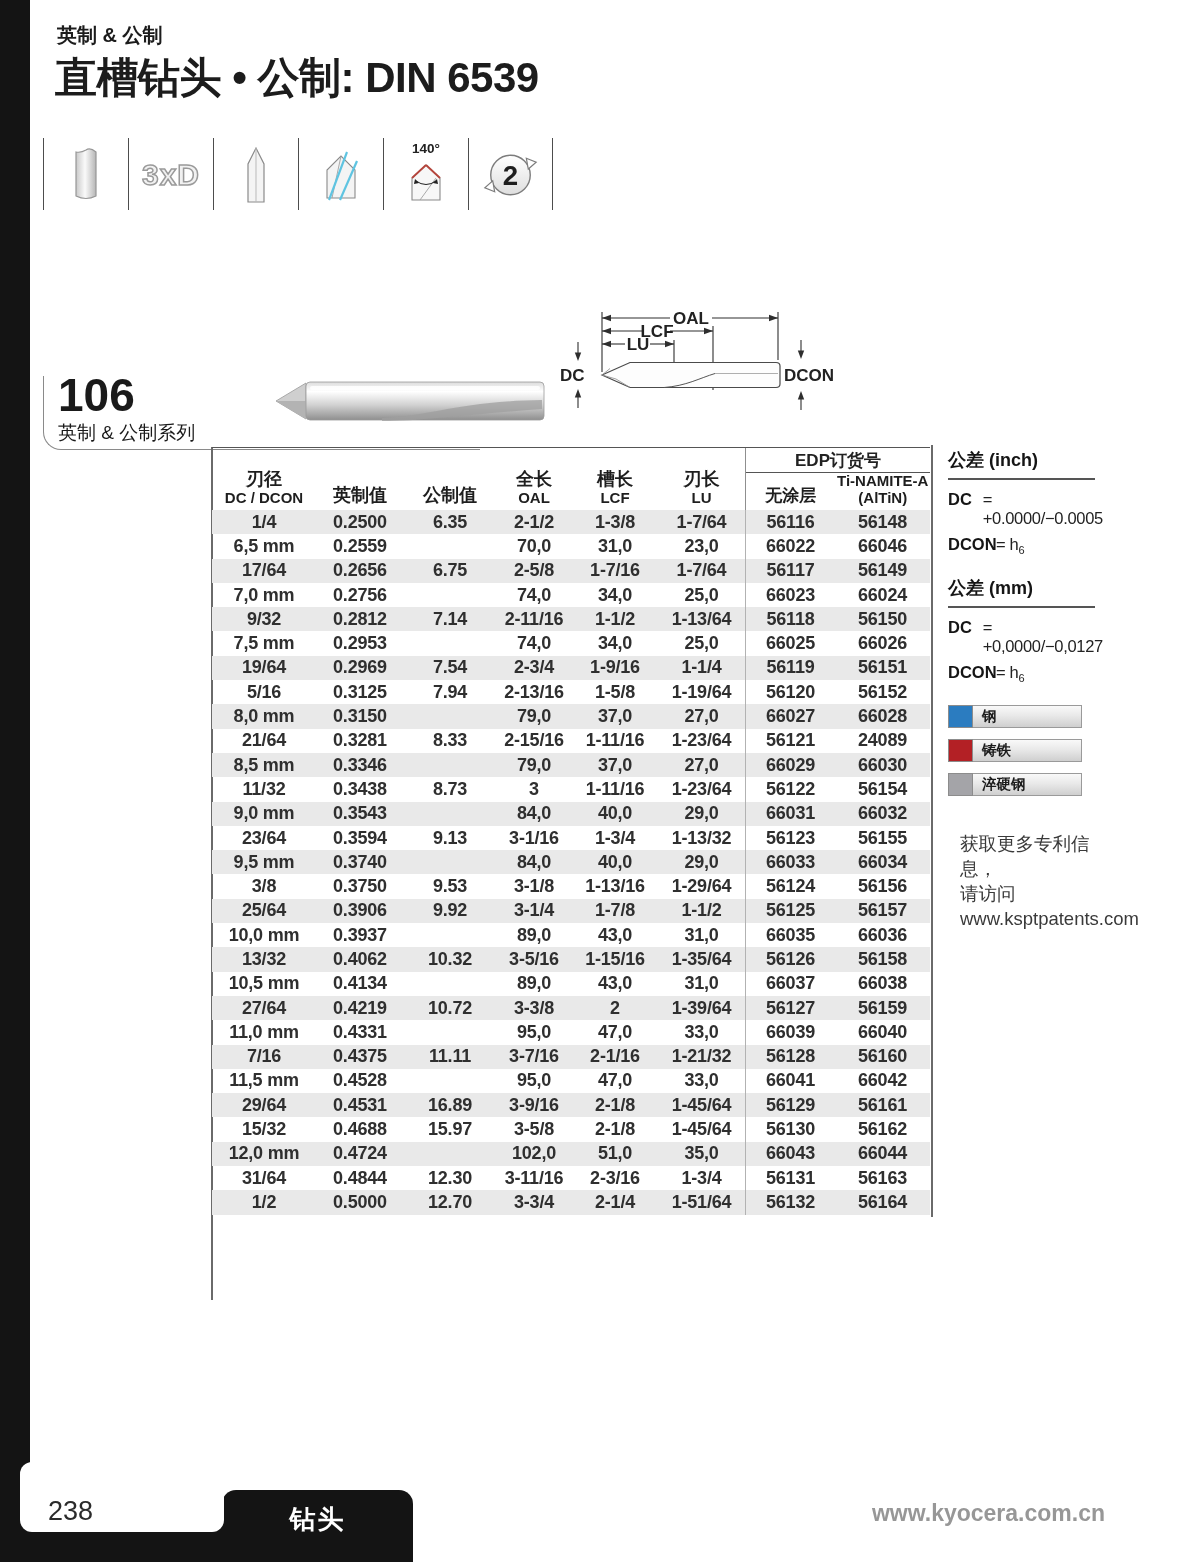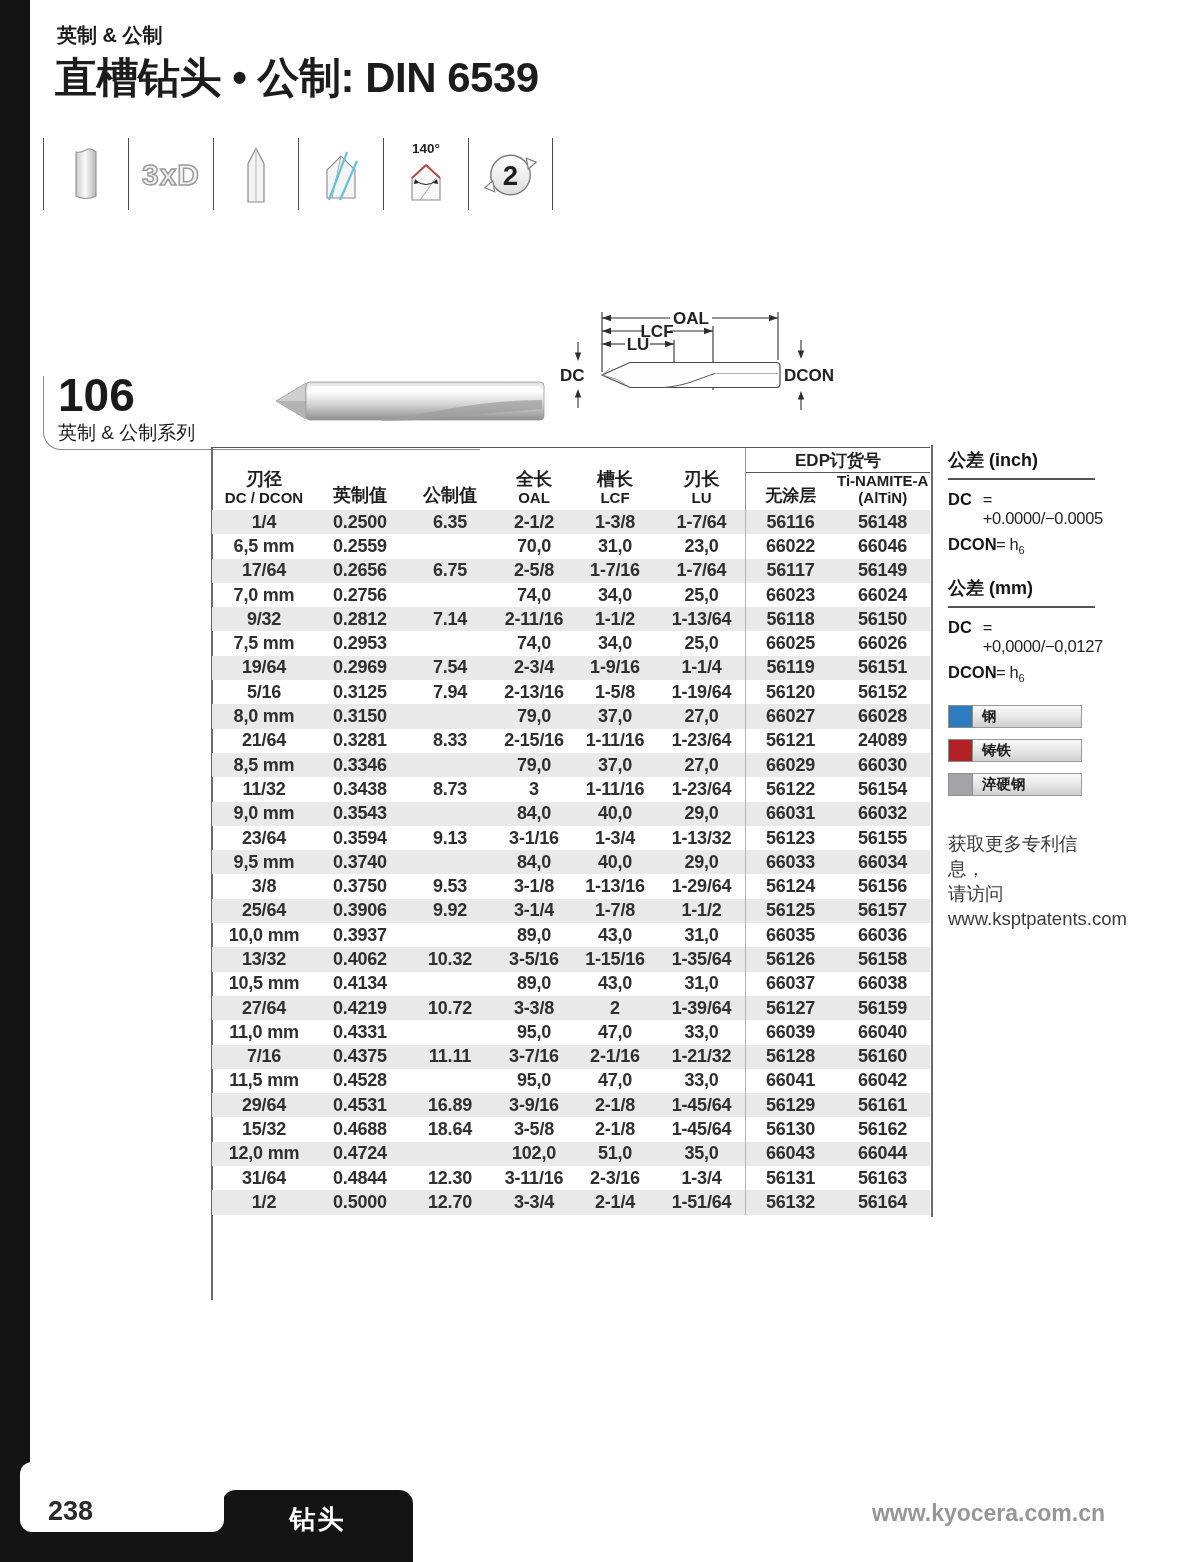--- a/index.html
+++ b/index.html
@@ -66,30 +66,30 @@
   .tol-val sub { font-size:11px; }
 
   .chips { margin-top:12px; }
   .chip { display:flex; height:23px; margin-bottom:11px; width:134px; }
   .chip-sq { width:25px; height:23px; border:1px solid #8c8c8c; flex:none; }
   .chip-bar { flex:1; border:1px solid #9a9a9a; border-left:none;
     background:linear-gradient(180deg,#f9f9f9 0%,#e9e9e9 45%,#cfcfcf 100%);
     display:flex; align-items:center; }
   .chip-label { font-size:14.5px; font-weight:700; color:#1c1c1c; padding-left:9px; }
 
-  .patent-note { margin-top:36px; font-size:18.5px; color:#3a3a3a; line-height:1.35; }
+  .patent-note { margin-top:36px; font-size:18.5px; color:#3a3a3a; line-height:1.35;margin-left:12px; }
 
   
   .footer-bar { position:absolute; left:0; top:1520px; width:413px; height:42px; background:#141414; }
   .footer-tab { position:absolute; left:222px; top:1490px; width:191px; height:72px; background:#141414;
     border-radius:14px 14px 0 0; display:flex; justify-content:center; }
   .footer-tab-label { margin-top:12px; font-size:26px; font-weight:800; color:#ffffff; letter-spacing:2px; }
   .page-num-box { position:absolute; left:20px; top:1462px; width:204px; height:70px; background:#ffffff;
     border-radius:12px; }
-  .page-num { position:absolute; left:28px; bottom:5px; font-size:27px; font-weight:700; color:#2b2b2b; }
+  .page-num { position:absolute; left:28px; bottom:5px; font-size:27px; font-weight:400; color:#2b2b2b; }
   .site-url { position:absolute; right:95px; top:1500px; font-size:23px; font-weight:600; color:#979797; }
 </style>
 </head>
 <body>
 
 <div id="page">
 
   <div class="edge-band"></div>
 
   <div class="eyebrow">英制 &amp; 公制</div>
@@ -510,21 +510,21 @@
           <div class="t-cell c2">16.89</div>
           <div class="t-cell c3">3-9/16</div>
           <div class="t-cell c4">2-1/8</div>
           <div class="t-cell c5">1-45/64</div>
           <div class="t-cell c6">56129</div>
           <div class="t-cell c7">56161</div>
         </div>
         <div class="t-row">
           <div class="t-cell c0">15/32</div>
           <div class="t-cell c1">0.4688</div>
-          <div class="t-cell c2">18.64</div>
+          <div class="t-cell c2">15.97</div>
           <div class="t-cell c3">3-5/8</div>
           <div class="t-cell c4">2-1/8</div>
           <div class="t-cell c5">1-45/64</div>
           <div class="t-cell c6">56130</div>
           <div class="t-cell c7">56162</div>
         </div>
         <div class="t-row">
           <div class="t-cell c0">12,0 mm</div>
           <div class="t-cell c1">0.4724</div>
           <div class="t-cell c2"></div>

